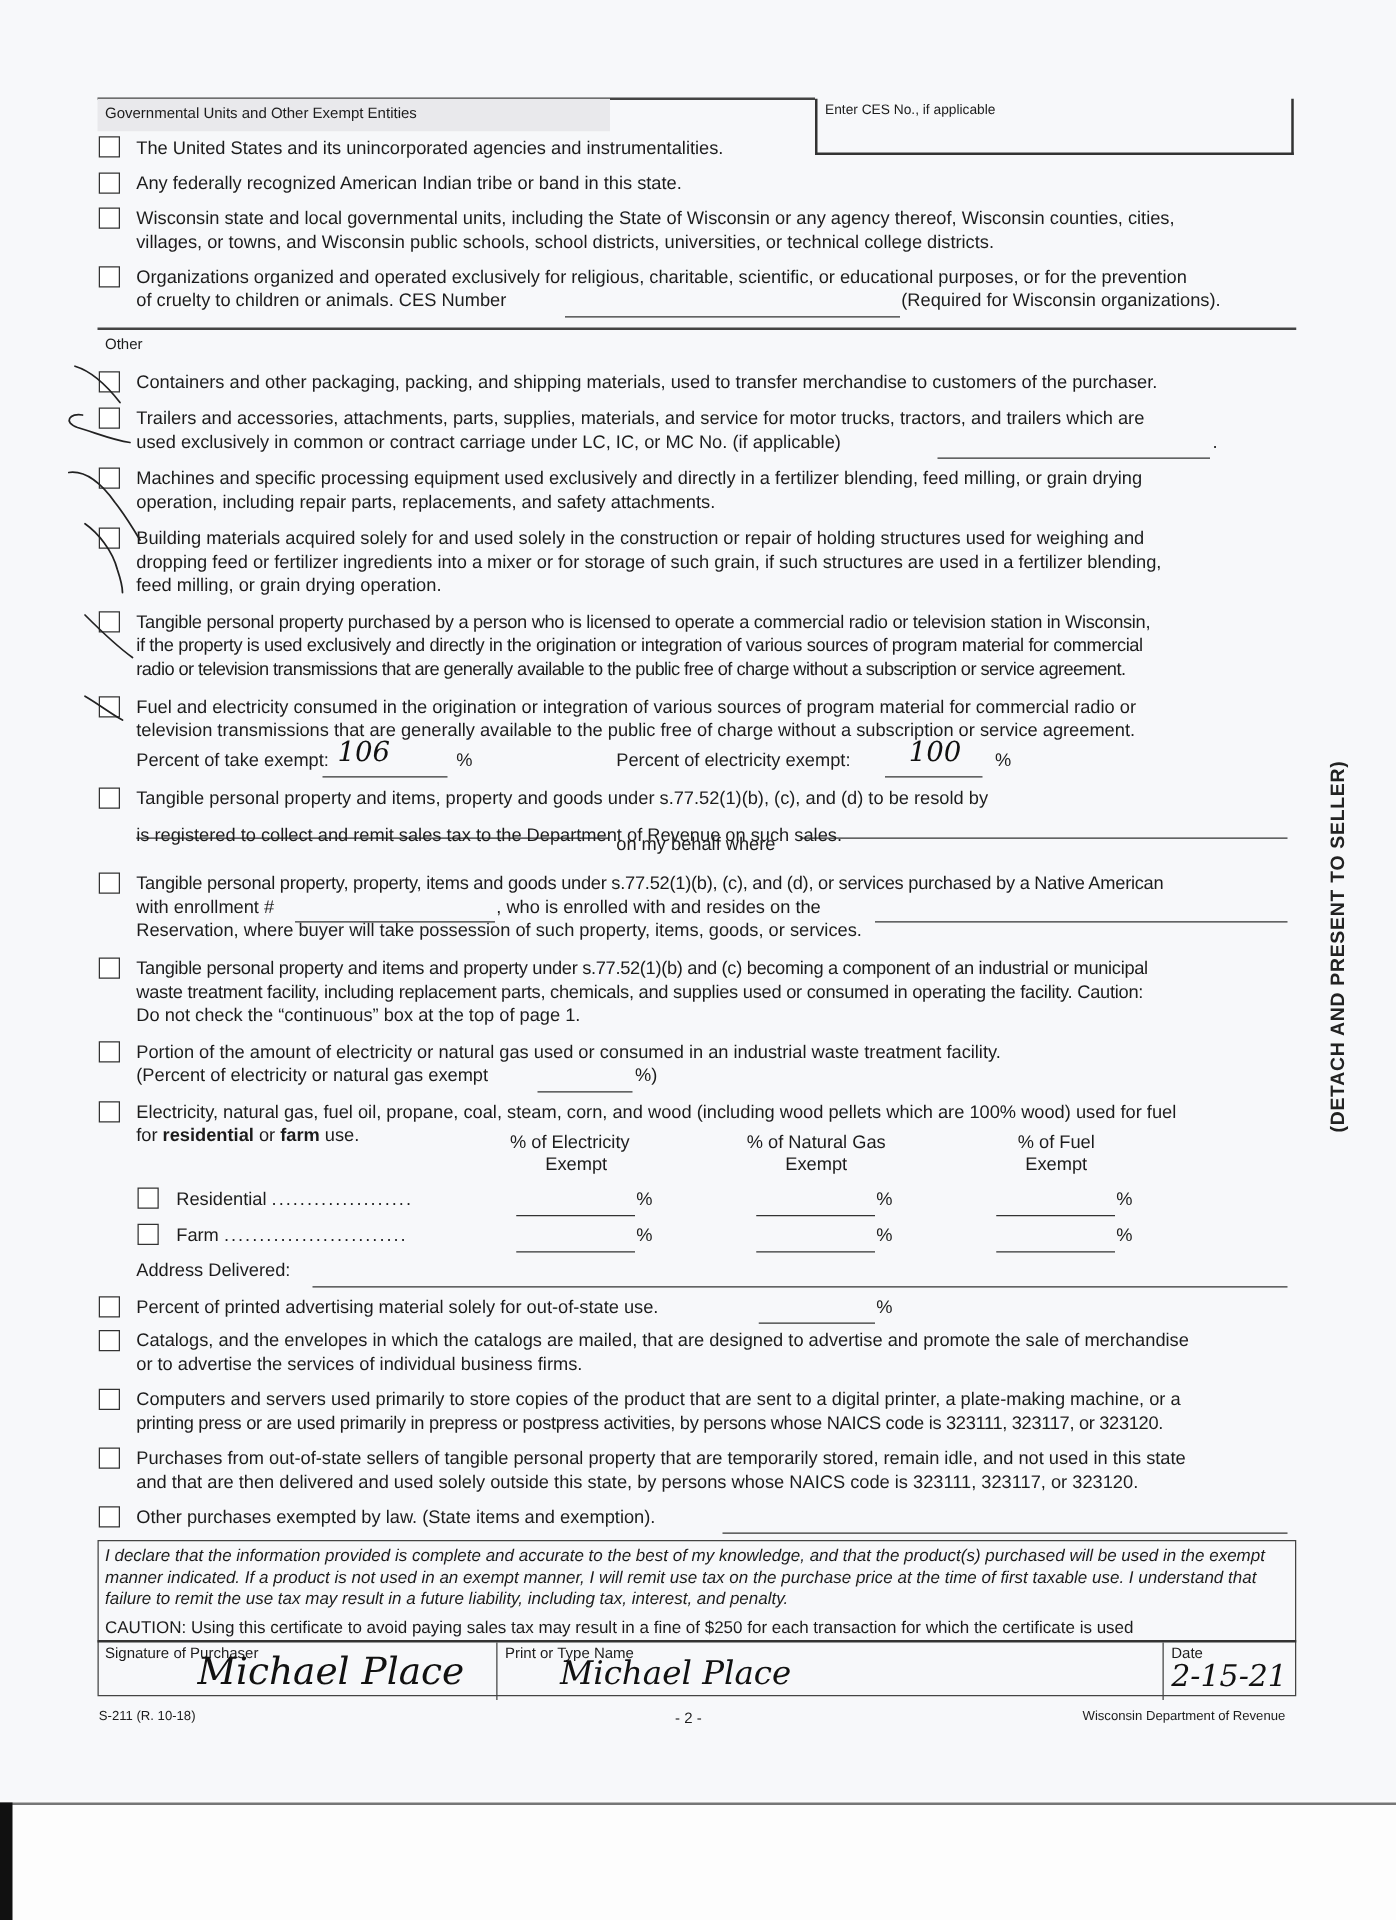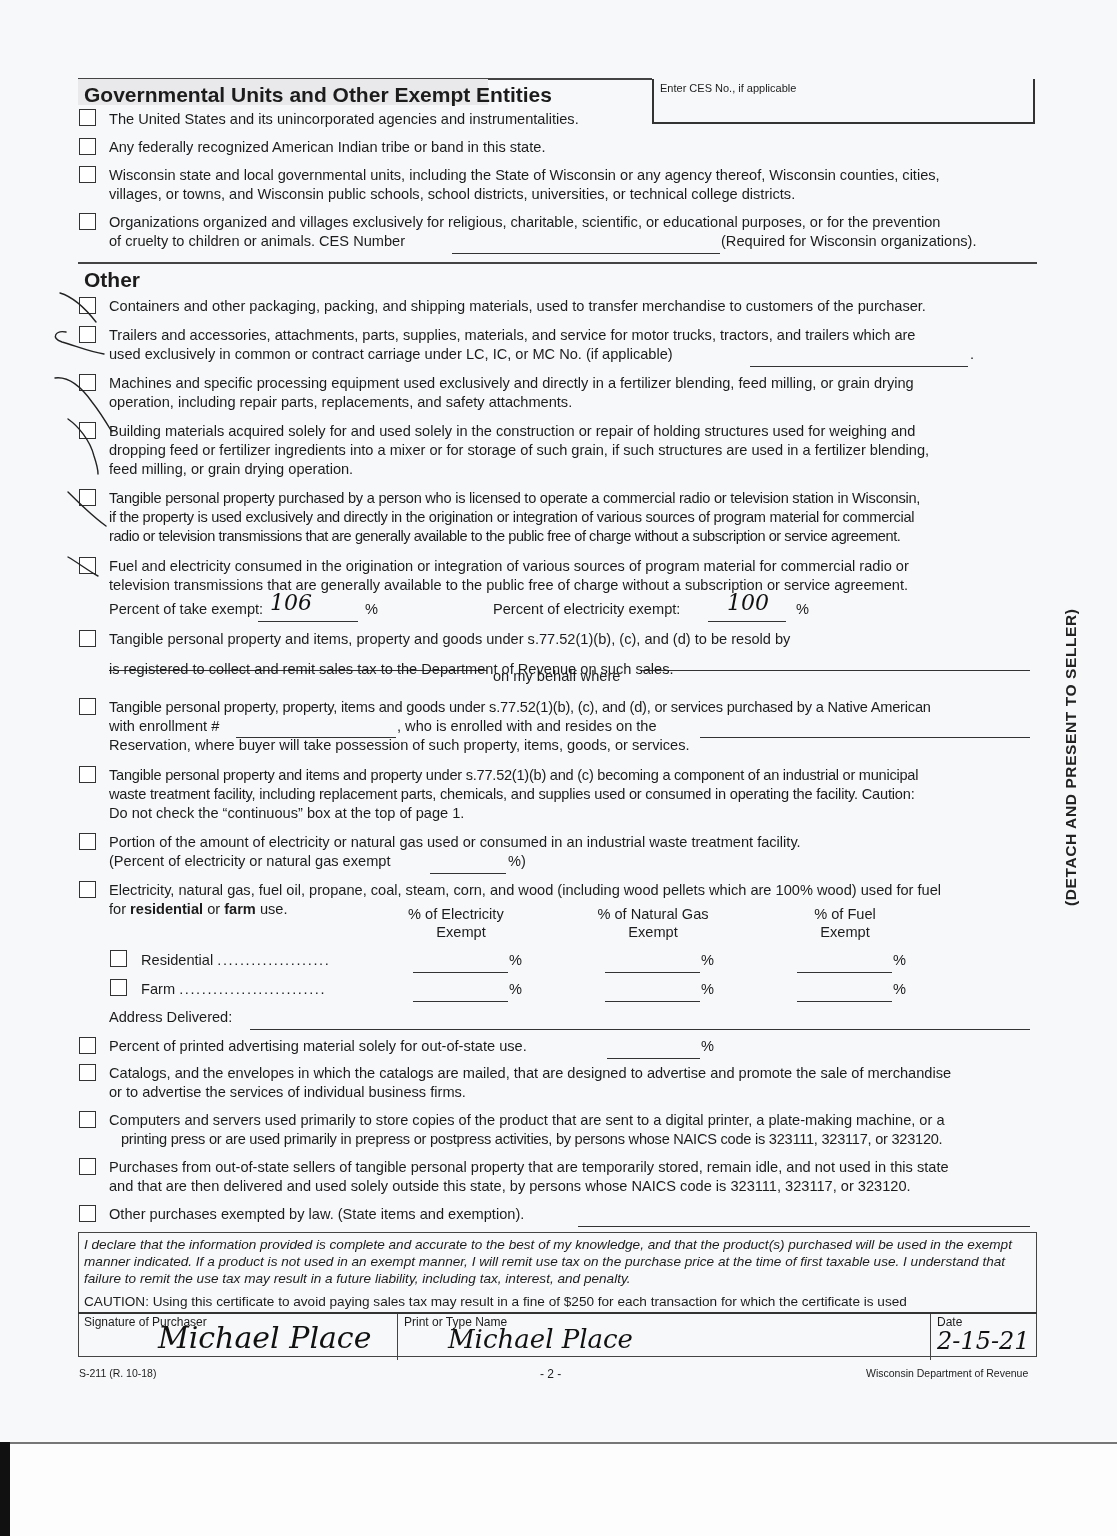--- a/index.html
+++ b/index.html
@@ -7,21 +7,21 @@
     width: 1117px; height: 1536px; position: relative; overflow: hidden;
     background: #fbfbfc;
     font-family: "Liberation Sans", sans-serif;
     color: #1c1c1c;
   }
   .page { position: absolute; left: 0; top: 0; width: 1117px; height: 1440px; background: #f7f8fa; }
   .lower { position: absolute; left: 0; top: 1442px; width: 1117px; height: 94px; background: #fdfdfd; border-top: 2px solid #777; }
   .lower-edge { position: absolute; left: 0; top: 1442px; width: 10px; height: 94px; background: #111; }
 
   .rule { position: absolute; height: 2px; background: #444; }
-  .heading { position: absolute; font-weight: bold; font-size: 21px; }
+  .heading { position: absolute; font-weight: normal; font-size: 12px; }
   .gov-heading-bg { position: absolute; left: 78px; top: 79px; width: 410px; height: 26px; background: #e9e9ec; }
 
   .ces-box { position: absolute; left: 652px; top: 79px; width: 383px; height: 45px; border: 2px solid #333; border-top: none; box-sizing: border-box; }
   .ces-box .lbl { position: absolute; left: 6px; top: 3px; font-size: 11px; }
 
   .cb { position: absolute; width: 17px; height: 17px; border: 1.6px solid #333; box-sizing: border-box; background: #fff; }
   .txt { position: absolute; font-size: 14.6px; line-height: 19.5px; white-space: nowrap; }
   .blank { display: inline-block; border-bottom: 1.2px solid #333; height: 14px; vertical-align: baseline; }
   .hand { font-family: "DejaVu Serif", serif; font-style: italic; color: #111; font-size: 22px; position: absolute; }
 
@@ -54,21 +54,21 @@
 <div class="txt" style="left:109px;top:110px;">The United States and its unincorporated agencies and instrumentalities.</div>
 
 <div class="cb" style="left:79px;top:138px;"></div>
 <div class="txt" style="left:109px;top:138px;">Any federally recognized American Indian tribe or band in this state.</div>
 
 <div class="cb" style="left:79px;top:166px;"></div>
 <div class="txt" style="left:109px;top:166px;">Wisconsin state and local governmental units, including the State of Wisconsin or any agency thereof, Wisconsin counties, cities,</div>
 <div class="txt" style="left:109px;top:185px;">villages, or towns, and Wisconsin public schools, school districts, universities, or technical college districts.</div>
 
 <div class="cb" style="left:79px;top:213px;"></div>
-<div class="txt" style="left:109px;top:213px;">Organizations organized and villages exclusively for religious, charitable, scientific, or educational purposes, or for the prevention</div>
+<div class="txt" style="left:109px;top:213px;">Organizations organized and operated exclusively for religious, charitable, scientific, or educational purposes, or for the prevention</div>
 <div class="txt" style="left:109px;top:232px;">of cruelty to children or animals.  CES Number</div>
 <div class="blank" style="position:absolute;left:452px;top:239px;width:268px;"></div>
 <div class="txt" style="left:721px;top:232px;">(Required for Wisconsin organizations).</div>
 
 <div class="rule" style="left:78px;top:262px;width:959px;"></div>
 <div class="heading" style="left:84px;top:268px;">Other</div>
 
 <div class="cb" style="left:79px;top:297px;"></div>
 <div class="txt" style="left:109px;top:297px;">Containers and other packaging, packing, and shipping materials, used to transfer merchandise to customers of the purchaser.</div>
 
@@ -166,21 +166,21 @@
 <div class="txt" style="left:109px;top:1037px;">Percent of printed advertising material solely for out-of-state use.</div>
 <div class="blank" style="position:absolute;left:607px;top:1044px;width:93px;"></div>
 <div class="txt" style="left:701px;top:1037px;">%</div>
 
 <div class="cb" style="left:79px;top:1064px;"></div>
 <div class="txt" style="left:109px;top:1064px;">Catalogs, and the envelopes in which the catalogs are mailed, that are designed to advertise and promote the sale of merchandise</div>
 <div class="txt" style="left:109px;top:1083px;">or to advertise the services of individual business firms.</div>
 
 <div class="cb" style="left:79px;top:1111px;"></div>
 <div class="txt" style="left:109px;top:1111px;">Computers and servers used primarily to store copies of the product that are sent to a digital printer, a plate-making machine, or a</div>
-<div class="txt" style="left:109px;top:1130px;letter-spacing:-0.25px;margin-left:12px;">printing press or are used primarily in prepress or postpress activities, by persons whose NAICS code is 323111, 323117, or 323120.</div>
+<div class="txt" style="left:109px;top:1130px;letter-spacing:-0.25px;">printing press or are used primarily in prepress or postpress activities, by persons whose NAICS code is 323111, 323117, or 323120.</div>
 
 <div class="cb" style="left:79px;top:1158px;"></div>
 <div class="txt" style="left:109px;top:1158px;">Purchases from out-of-state sellers of tangible personal property that are temporarily stored, remain idle, and not used in this state</div>
 <div class="txt" style="left:109px;top:1177px;">and that are then delivered and used solely outside this state, by persons whose NAICS code is 323111, 323117, or 323120.</div>
 
 <div class="cb" style="left:79px;top:1205px;"></div>
 <div class="txt" style="left:109px;top:1205px;">Other purchases exempted by law. (State items and exemption).</div>
 <div class="blank" style="position:absolute;left:578px;top:1212px;width:452px;"></div>
 
 <div class="decl-box"></div>

